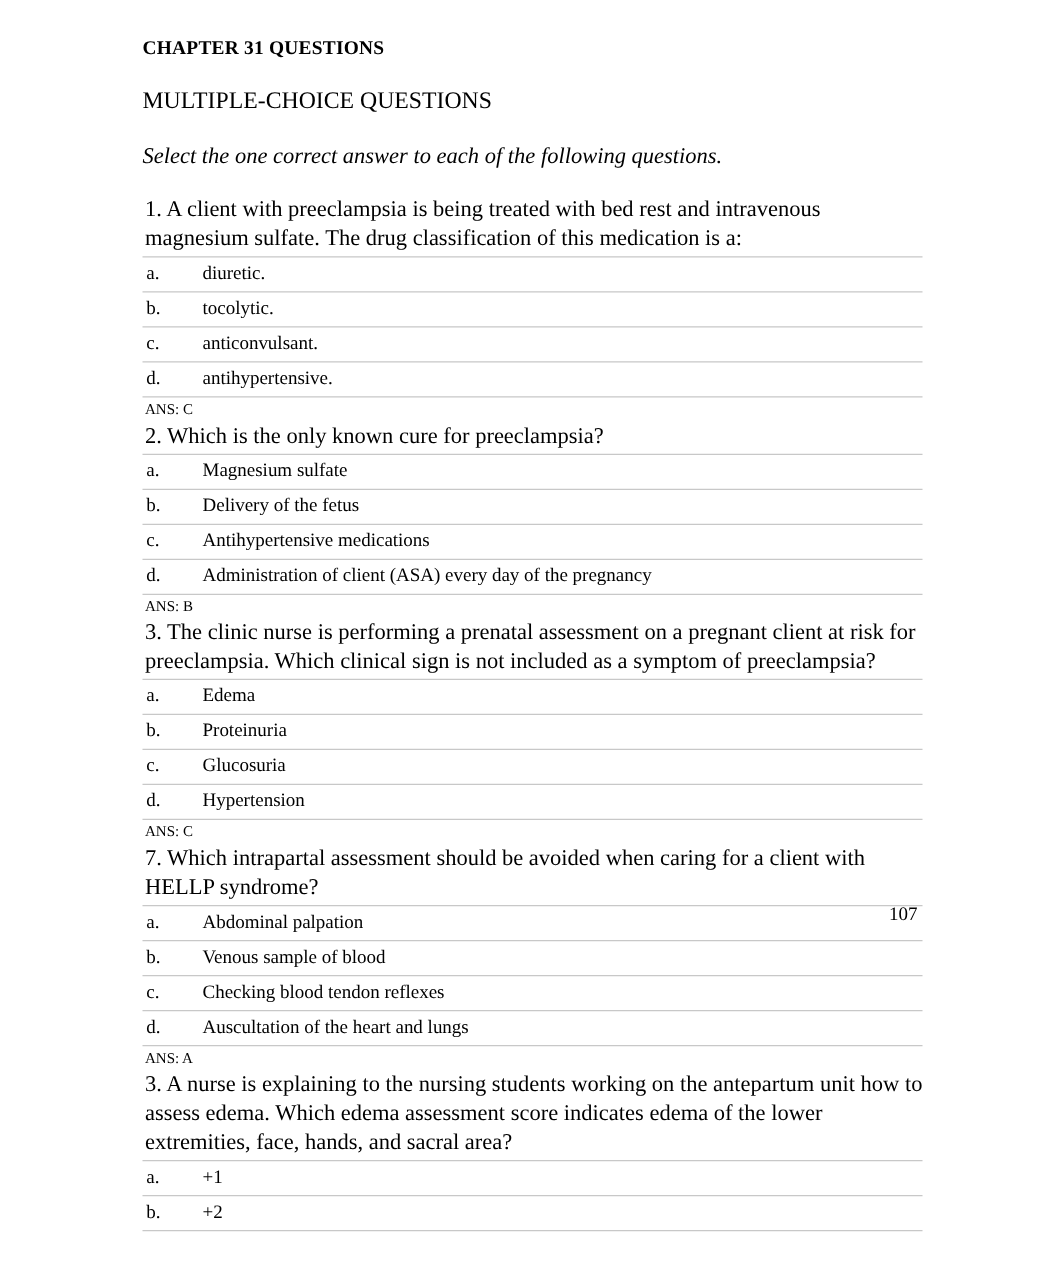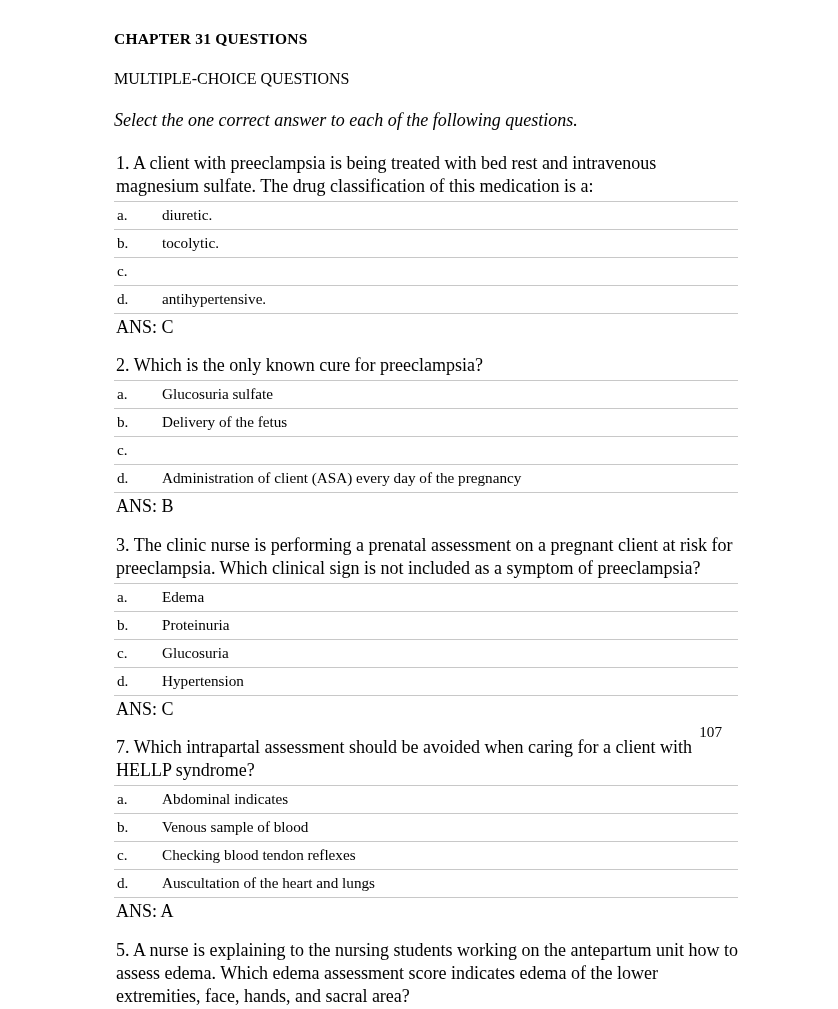--- a/index.html
+++ b/index.html
@@ -22,21 +22,21 @@
     box-sizing: border-box;
     padding: 30px 100px 0 114px;
   }
   .chapter-title {
     font-weight: bold;
     font-size: 15.5px;
     letter-spacing: 0.2px;
     margin: 0 0 22px 0;
   }
   .section-title {
-    font-size: 16px;
+    font-size: 19px;
     margin: 0 0 22px 0;
   }
   .instruction {
     font-style: italic;
     font-size: 18px;
     margin: 0 0 21px 0;
   }
   .question-stem {
     font-size: 18px;
     line-height: 1.28;
@@ -62,34 +62,34 @@
   .option-letter {
     width: 48px;
     flex: 0 0 48px;
     padding-left: 3px;
     box-sizing: border-box;
   }
   .option-text {
     flex: 1 1 auto;
   }
   .answer {
-    font-size: 18px;
+    font-size: 12px;
     margin: 2px 0 0 2px;
     line-height: 1.3;
   }
   .qblock {
     margin-bottom: 0;
   }
   .qblock + .qblock {
-    margin-top: 15px;
+    margin-top: 1px;
   }
   .page-number {
     position: absolute;
     bottom: 38px;
-    right: 116px;
+    right: 104px;
     font-size: 15.2px;
   }
 </style>
 </head>
 <body>
 
 <div class="page">
 
   <div class="chapter-title">CHAPTER 31 QUESTIONS</div>
   <div class="section-title">MULTIPLE-CHOICE QUESTIONS</div>
@@ -101,42 +101,44 @@
       <li class="option-row first">
         <span class="option-letter">a.</span>
         <span class="option-text">diuretic.</span>
       </li>
       <li class="option-row">
         <span class="option-letter">b.</span>
         <span class="option-text">tocolytic.</span>
       </li>
       <li class="option-row">
         <span class="option-letter">c.</span>
+        <span class="option-text">anticonvulsant.</span>
       </li>
       <li class="option-row">
         <span class="option-letter">d.</span>
         <span class="option-text">antihypertensive.</span>
       </li>
     </ul>
     <div class="answer">ANS: C</div>
   </div>
 
   <div class="qblock">
     <p class="question-stem">2. Which is the only known cure for preeclampsia?</p>
     <ul class="options">
       <li class="option-row first">
         <span class="option-letter">a.</span>
-        <span class="option-text">Glucosuria sulfate</span>
+        <span class="option-text">Magnesium sulfate</span>
       </li>
       <li class="option-row">
         <span class="option-letter">b.</span>
         <span class="option-text">Delivery of the fetus</span>
       </li>
       <li class="option-row">
         <span class="option-letter">c.</span>
+        <span class="option-text">Antihypertensive medications</span>
       </li>
       <li class="option-row">
         <span class="option-letter">d.</span>
         <span class="option-text">Administration of client (ASA) every day of the pregnancy</span>
       </li>
     </ul>
     <div class="answer">ANS: B</div>
   </div>
 
   <div class="qblock">
@@ -160,40 +162,40 @@
       </li>
     </ul>
     <div class="answer">ANS: C</div>
   </div>
 
   <div class="qblock">
     <p class="question-stem">7. Which intrapartal assessment should be avoided when caring for a client with HELLP syndrome?</p>
     <ul class="options">
       <li class="option-row first">
         <span class="option-letter">a.</span>
-        <span class="option-text">Abdominal indicates</span>
+        <span class="option-text">Abdominal palpation</span>
       </li>
       <li class="option-row">
         <span class="option-letter">b.</span>
         <span class="option-text">Venous sample of blood</span>
       </li>
       <li class="option-row">
         <span class="option-letter">c.</span>
         <span class="option-text">Checking blood tendon reflexes</span>
       </li>
       <li class="option-row">
         <span class="option-letter">d.</span>
         <span class="option-text">Auscultation of the heart and lungs</span>
       </li>
     </ul>
     <div class="answer">ANS: A</div>
   </div>
 
   <div class="qblock">
-    <p class="question-stem">5. A nurse is explaining to the nursing students working on the antepartum unit how to assess edema. Which edema assessment score indicates edema of the lower extremities, face, hands, and sacral area?</p>
+    <p class="question-stem">3. A nurse is explaining to the nursing students working on the antepartum unit how to assess edema. Which edema assessment score indicates edema of the lower extremities, face, hands, and sacral area?</p>
     <ul class="options">
       <li class="option-row first">
         <span class="option-letter">a.</span>
         <span class="option-text">+1</span>
       </li>
       <li class="option-row">
         <span class="option-letter">b.</span>
         <span class="option-text">+2</span>
       </li>
     </ul>

